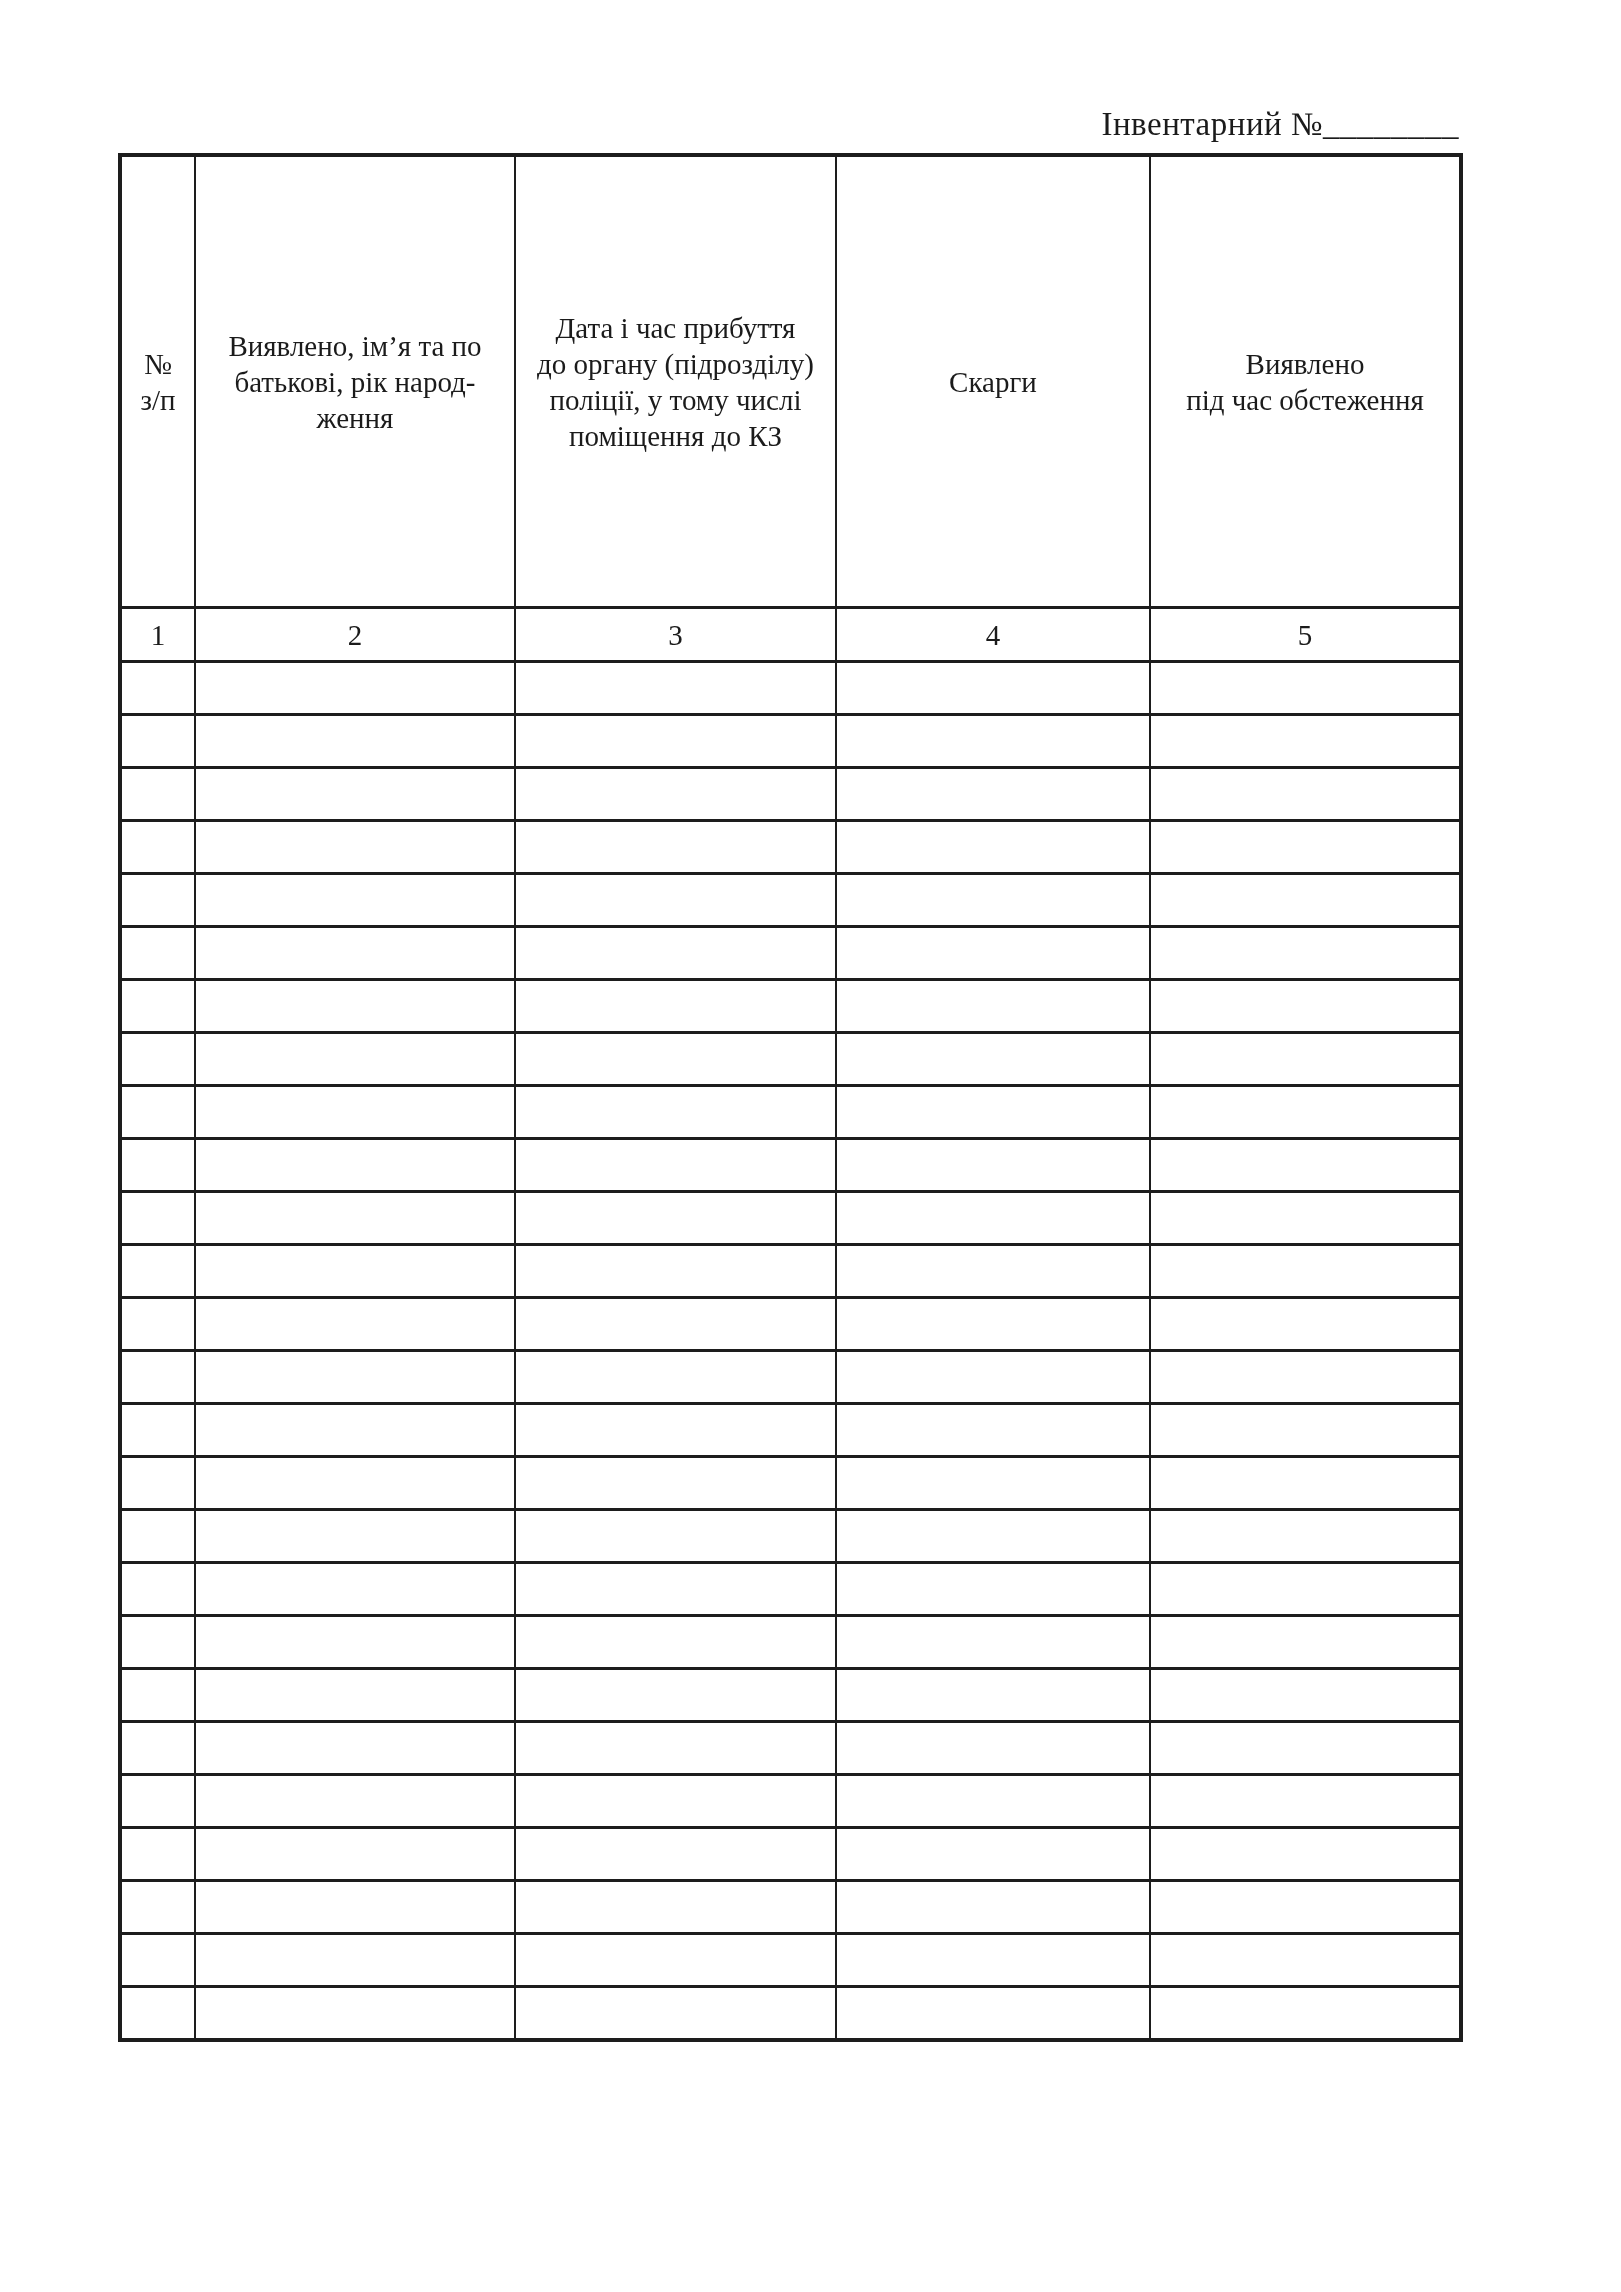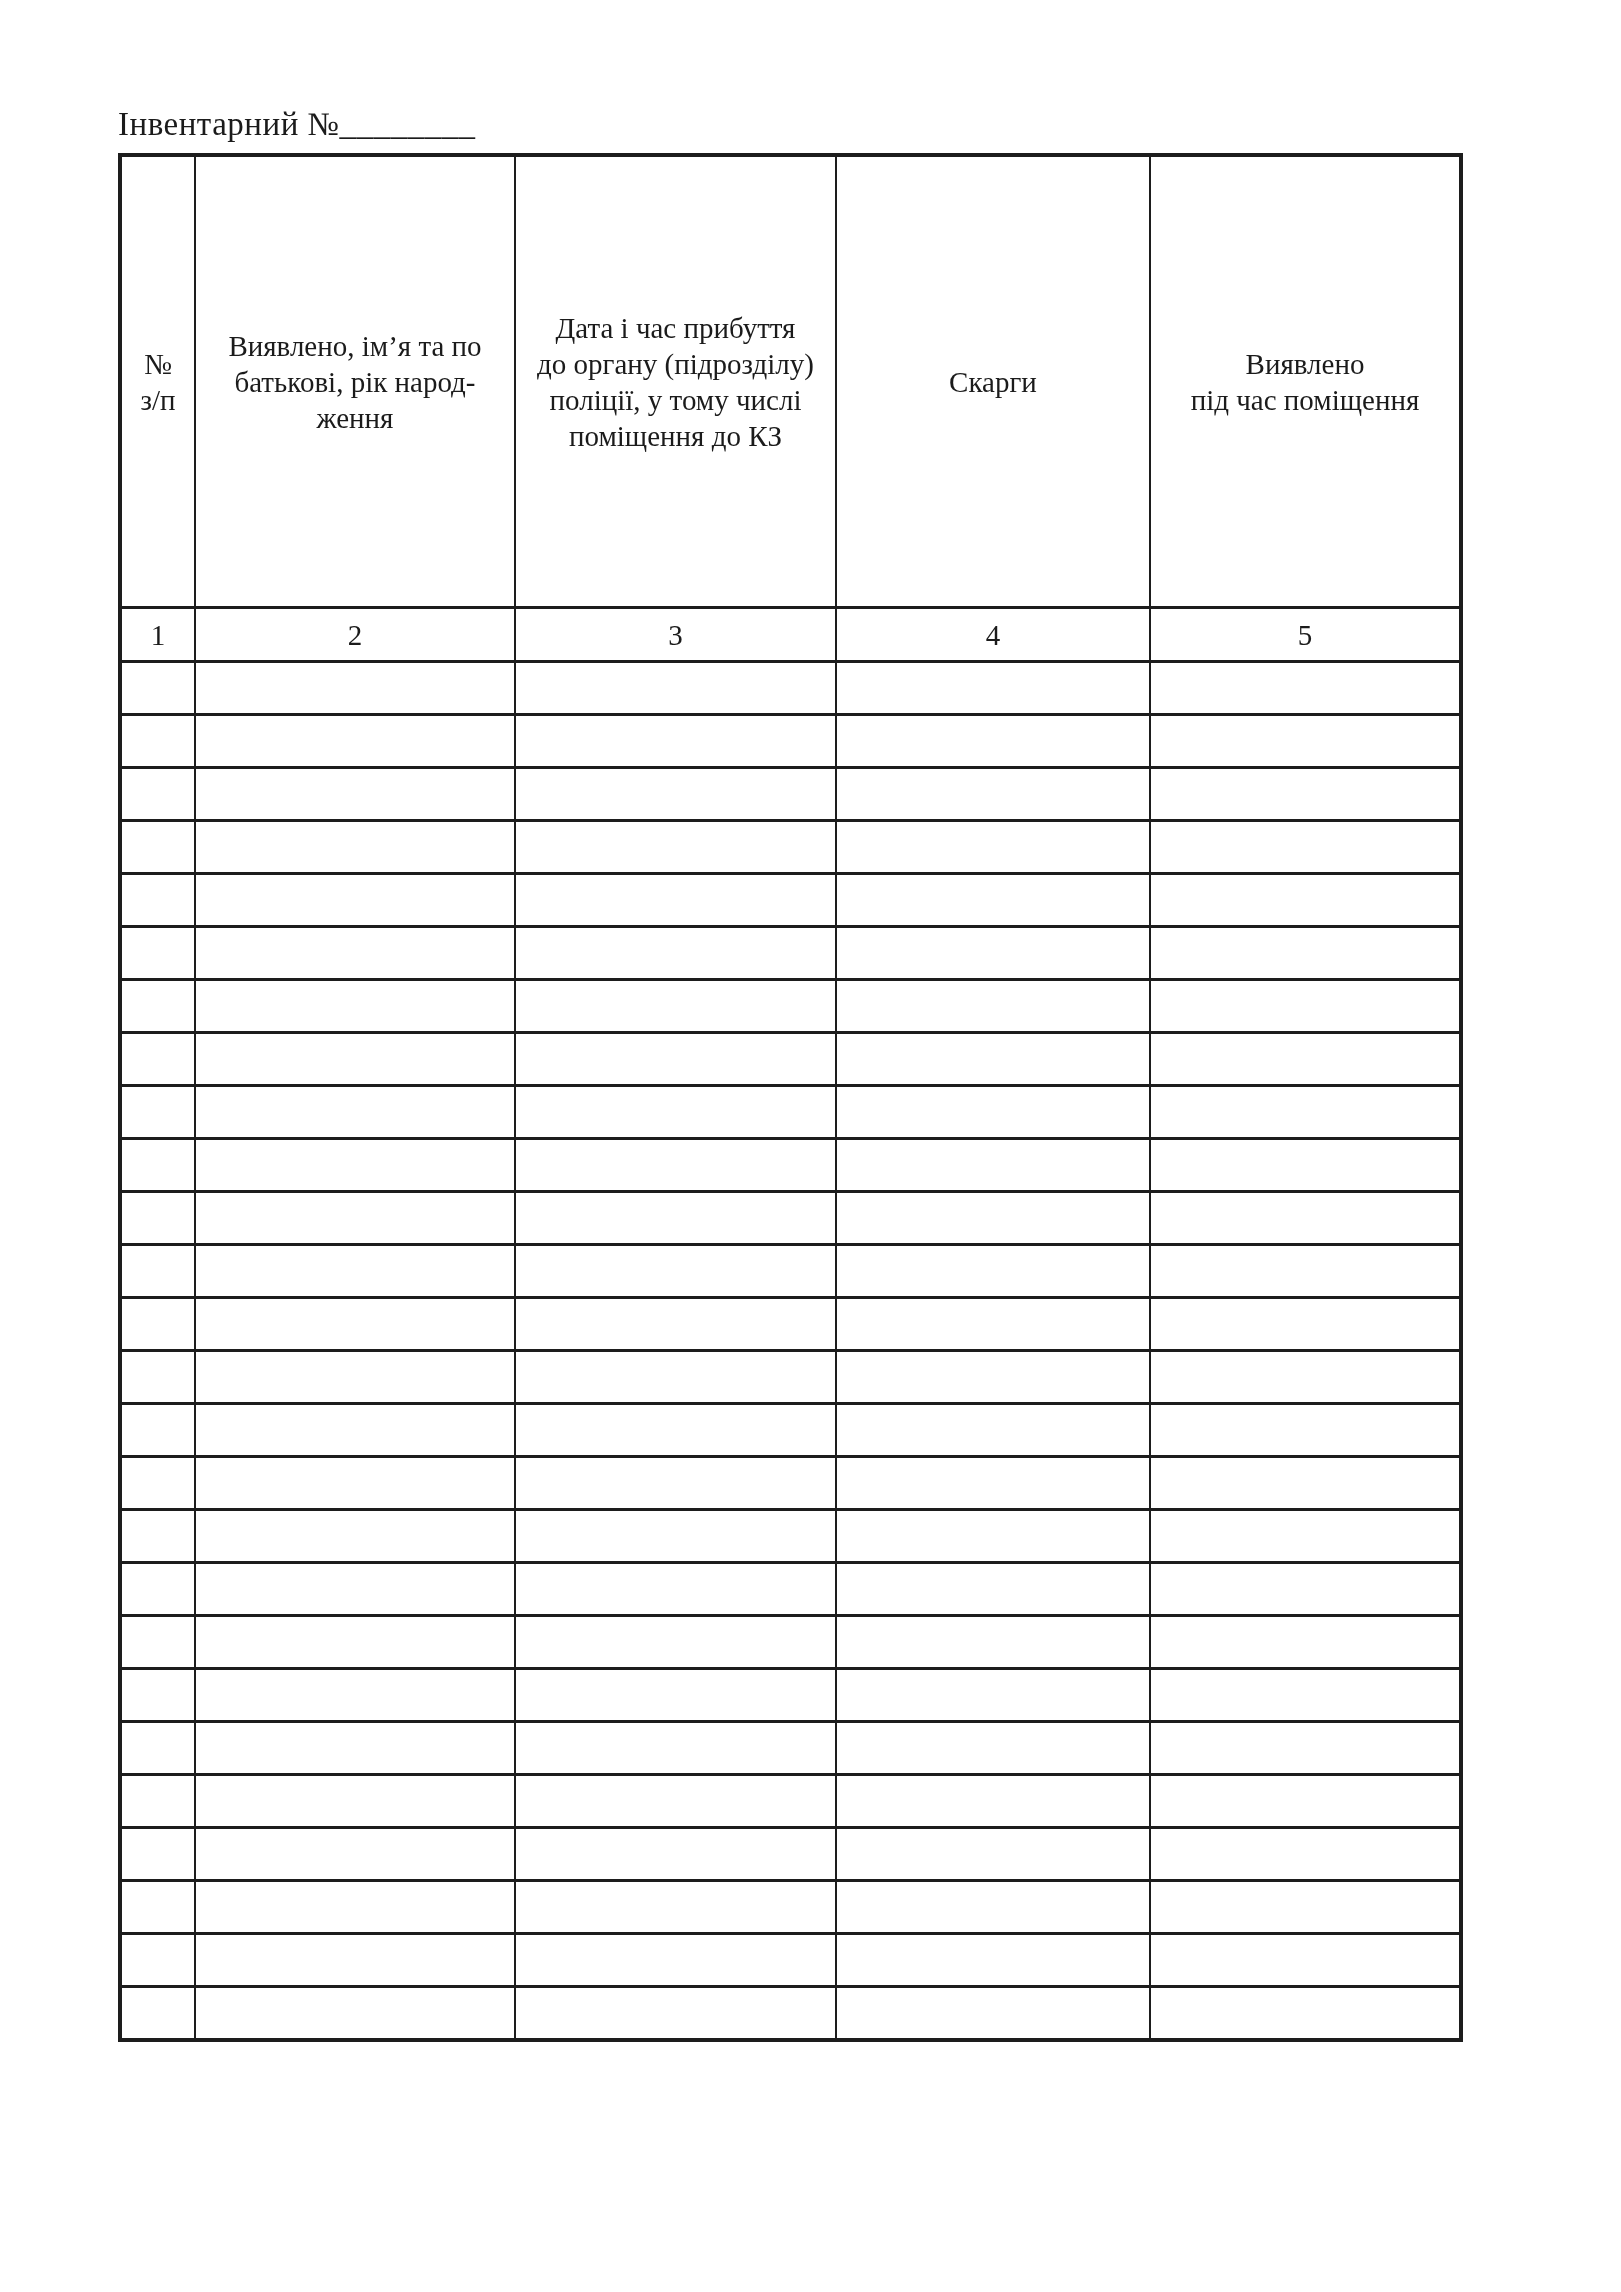--- a/index.html
+++ b/index.html
@@ -19,21 +19,21 @@
     left: 0; top: 0;
     width: 1621px;
     height: 2293px;
     background: #ffffff;
   }
   .doc-title {
     position: absolute;
     left: 118px;
     top: 104px;
     width: 1341px;
-    text-align: left;
+    text-align: right;
     font-size: 33px;
     line-height: 41px;
     white-space: pre;
     letter-spacing: 0.5px;
   }
   table.register {
     position: absolute;
     left: 118px;
     top: 153px;
     width: 1341px;
@@ -92,21 +92,21 @@
 з/п</th>
         <th>Виявлено, ім’я та по
 батькові, рік народ-
 ження</th>
         <th>Дата і час прибуття
 до органу (підрозділу)
 поліції, у тому числі
 поміщення до КЗ</th>
         <th>Скарги</th>
         <th>Виявлено
-під час поміщення</th>
+під час обстеження</th>
       </tr>
       <tr class="row-numbers">
         <td>1</td>
         <td>2</td>
         <td>3</td>
         <td>4</td>
         <td>5</td>
       </tr>
     </thead>
     <tbody>

